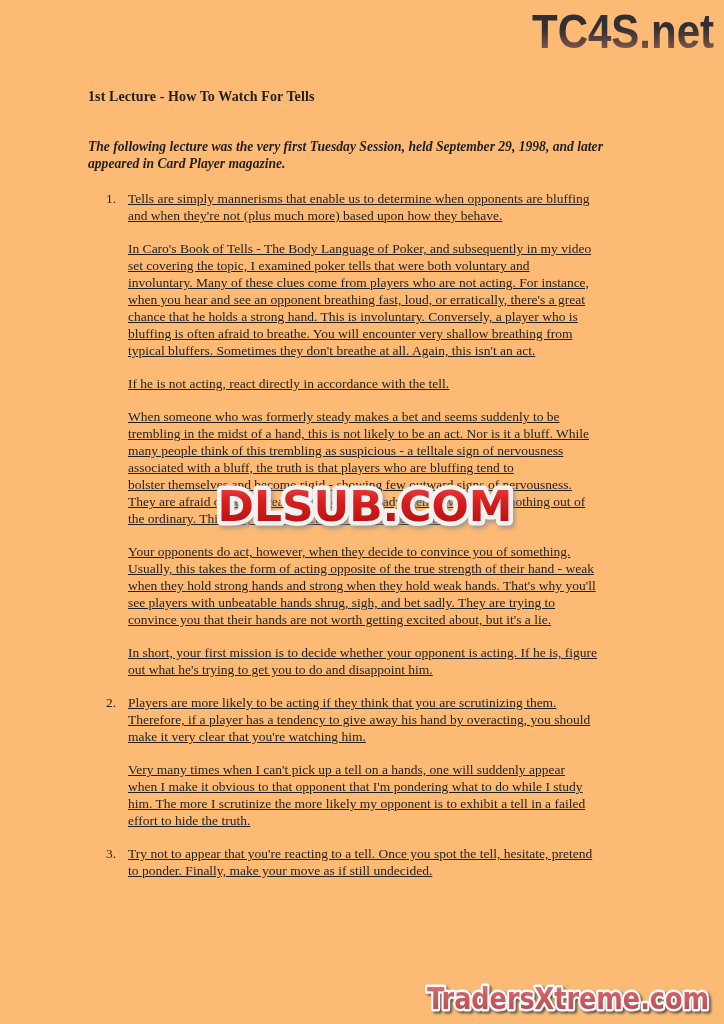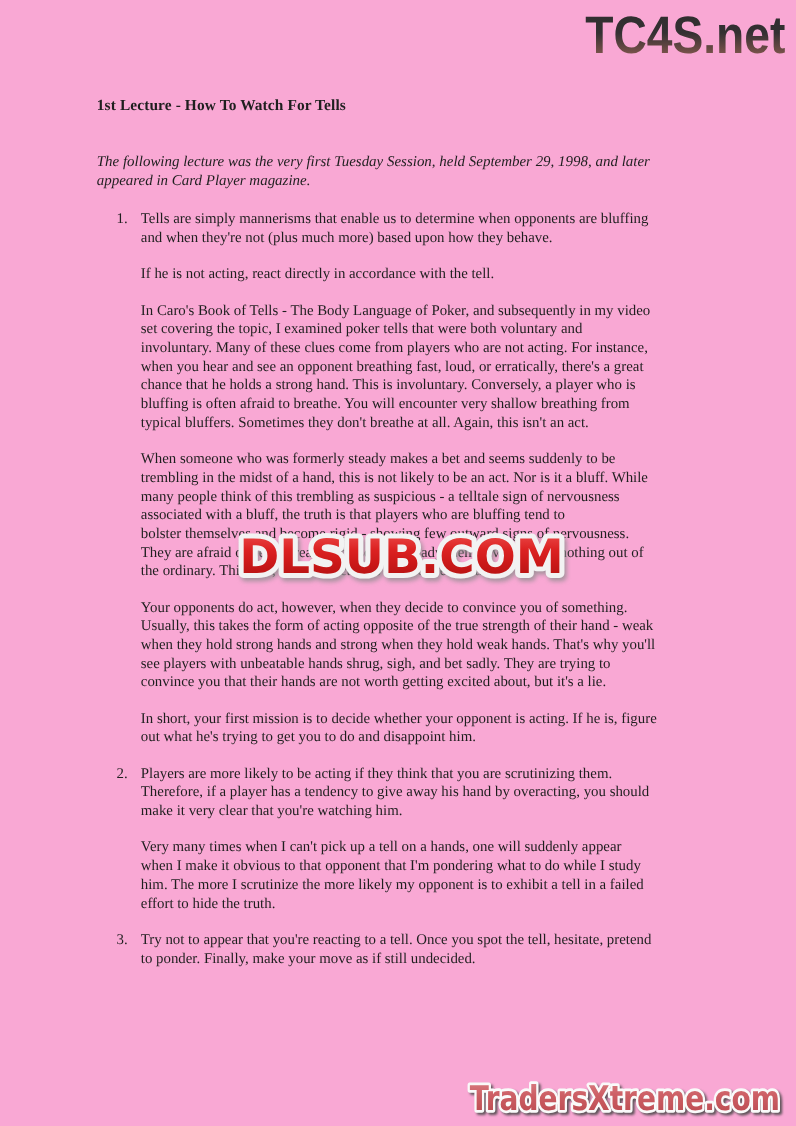--- a/index.html
+++ b/index.html
@@ -4,41 +4,41 @@
 <style>
   html,body{margin:0;padding:0;}
   body{
     width:724px;height:1024px;
     background:#ffffff;
     position:relative;
     overflow:hidden;
     font-family:"Liberation Serif", serif;
     color:#1f1f1f;
   }
-  .page{position:absolute;inset:0;background:#f9a8d4;}
+  .page{position:absolute;inset:0;background:#fdba74;}
 
   
   .top-logo{position:absolute;top:3px;right:5px;width:195px;height:54px;}
 
   
   .doc{position:absolute;left:88px;top:88px;width:560px;}
   .title{
     font-size:14px;font-weight:bold;margin:0 0 33px 0;
     line-height:17px;letter-spacing:0.1px;
   }
   .intro{
     font-style:italic;font-size:13.6px;line-height:17px;
-    white-space:pre-line;margin:0 0 18px 0;
+    white-space:pre-line;margin:0 0 18px 0;font-weight:bold;
   }
   .item{display:flex;margin:0;}
   .num{
     width:40px;flex:0 0 40px;box-sizing:border-box;
     padding-left:18px;font-size:13.5px;line-height:17px;
   }
-  .itembody{flex:1;min-width:0;}
+  .itembody{flex:1;min-width:0;text-decoration:underline;}
   .para{
     font-size:13.5px;line-height:17px;white-space:pre-line;
     margin:0 0 16px 0;letter-spacing:0px;
   }
 
   
   .watermark{position:absolute;left:200px;top:474px;width:330px;height:64px;}
   .wm-text{
     font-family:"DejaVu Sans", sans-serif;font-weight:bold;
     filter:drop-shadow(2px 3px 2px rgba(140,140,140,0.75));
@@ -72,28 +72,28 @@
   <div class="doc">
     <h1 class="title">1st Lecture - How To Watch For Tells</h1>
     <p class="intro">The following lecture was the very first Tuesday Session, held September 29, 1998, and later
 appeared in Card Player magazine.</p>
 
     <div class="item">
       <div class="num">1.</div>
       <div class="itembody">
         <p class="para">Tells are simply mannerisms that enable us to determine when opponents are bluffing
 and when they're not (plus much more) based upon how they behave.</p>
-        <p class="para">If he is not acting, react directly in accordance with the tell.</p>
         <p class="para">In Caro's Book of Tells - The Body Language of Poker, and subsequently in my video
 set covering the topic, I examined poker tells that were both voluntary and
 involuntary. Many of these clues come from players who are not acting. For instance,
 when you hear and see an opponent breathing fast, loud, or erratically, there's a great
 chance that he holds a strong hand. This is involuntary. Conversely, a player who is
 bluffing is often afraid to breathe. You will encounter very shallow breathing from
 typical bluffers. Sometimes they don't breathe at all. Again, this isn't an act.</p>
+        <p class="para">If he is not acting, react directly in accordance with the tell.</p>
         <p class="para">When someone who was formerly steady makes a bet and seems suddenly to be
 trembling in the midst of a hand, this is not likely to be an act. Nor is it a bluff. While
 many people think of this trembling as suspicious - a telltale sign of nervousness
 associated with a bluff, the truth is that players who are bluffing tend to
 bolster themselves and become rigid - showing few outward signs of nervousness.
 They are afraid of being "read," and so they steady themselves and do nothing out of
 the ordinary. This, too, is not an act. It is instinctive reaction.</p>
         <p class="para">Your opponents do act, however, when they decide to convince you of something.
 Usually, this takes the form of acting opposite of the true strength of their hand - weak
 when they hold strong hands and strong when they hold weak hands. That's why you'll

